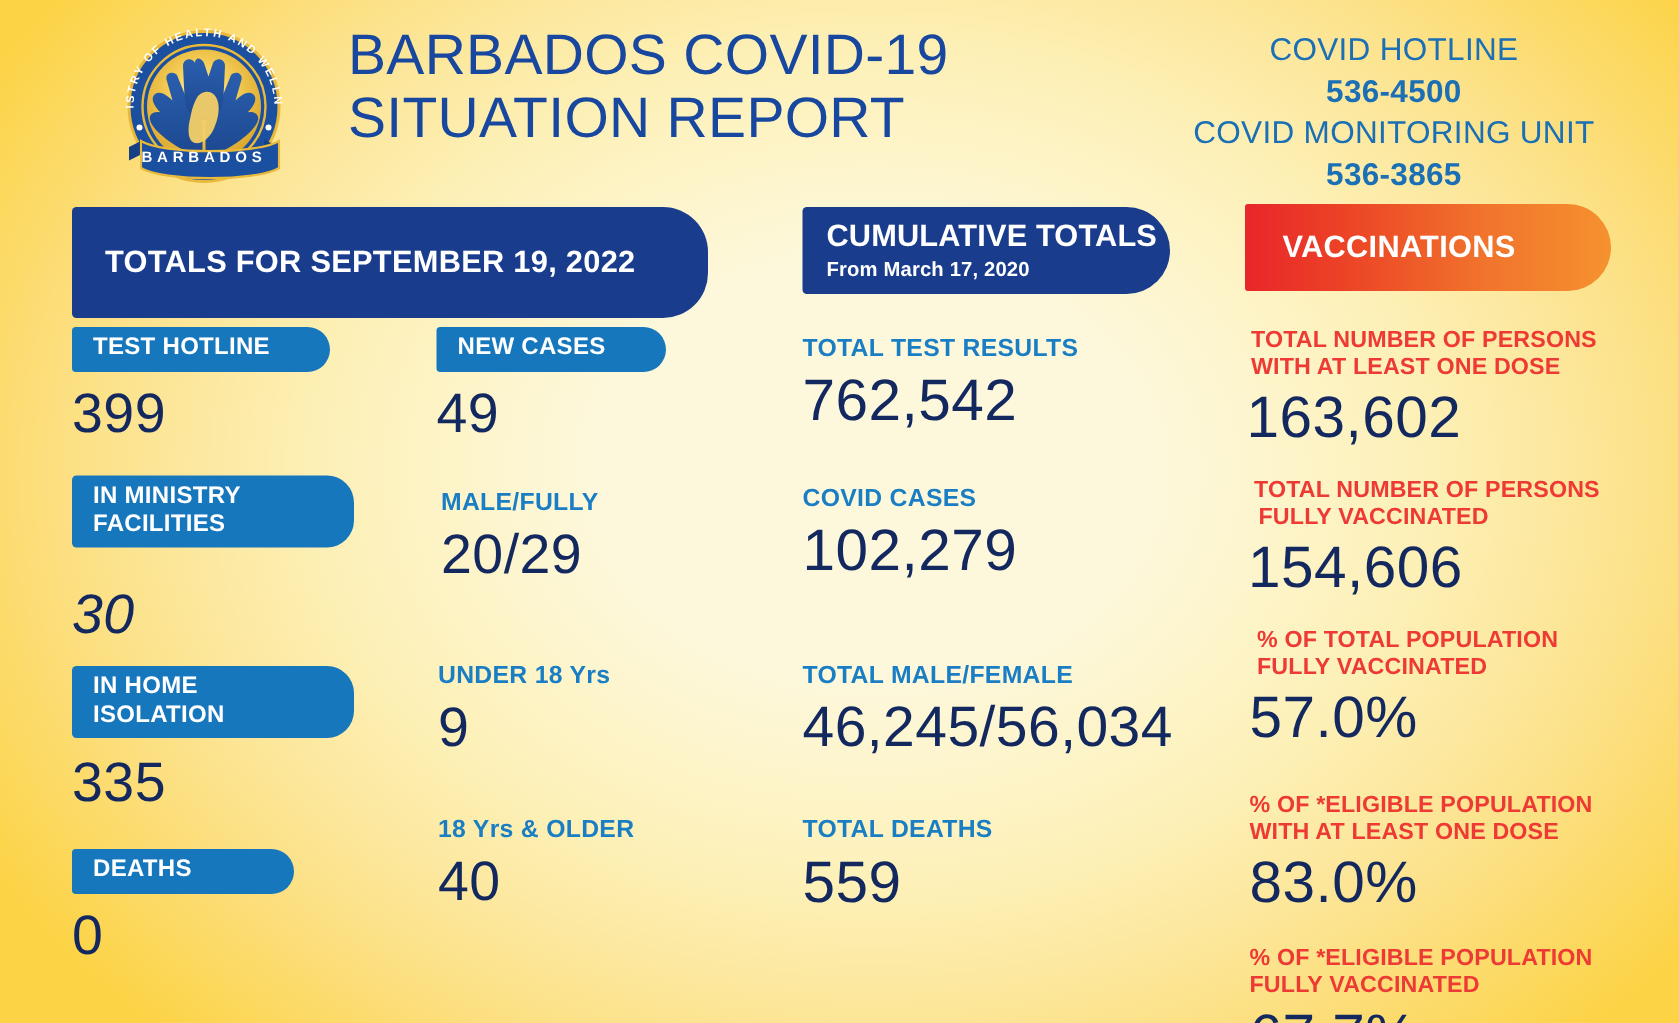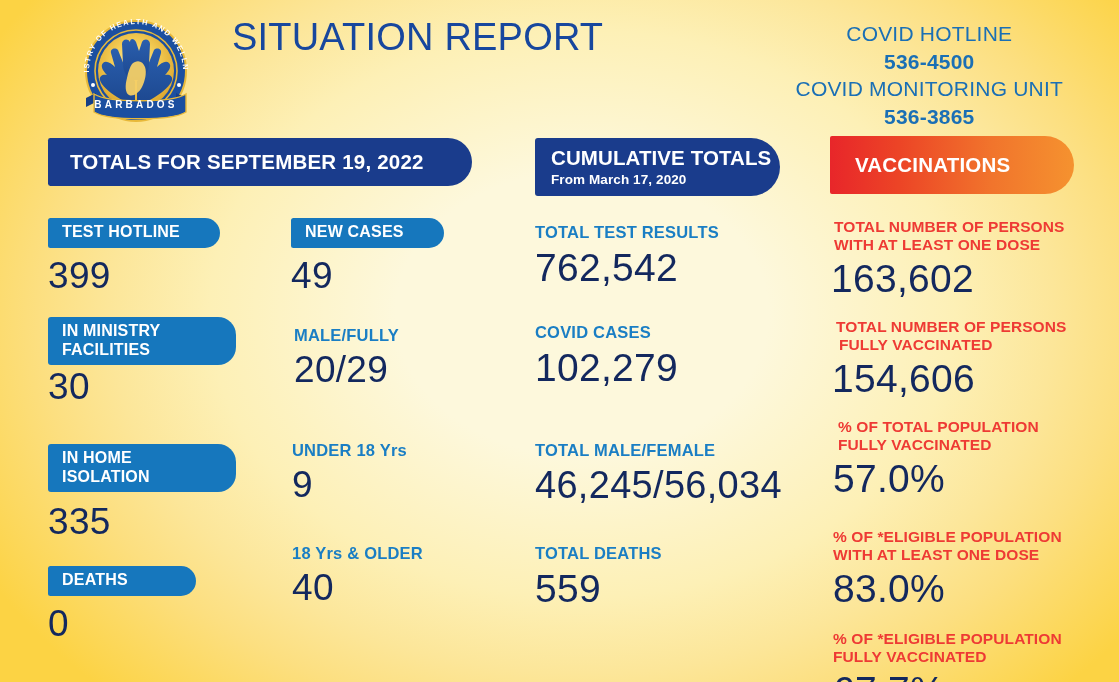--- a/index.html
+++ b/index.html
@@ -92,21 +92,21 @@
     border-radius: 3px 30px 30px 3px;
     display: flex;
     flex-direction: column;
     justify-content: center;
     box-sizing: border-box;
   }
   .banner-daily {
     left: 48px;
     top: 138px;
     width: 424px;
-    height: 48px;
+    height: 74px;
     padding-left: 22px;
   }
   .banner-daily .b-title {
     font-size: 20.5px;
     font-weight: bold;
     letter-spacing: 0.2px;
   }
   .banner-cumulative {
     left: 535px;
     top: 138px;
@@ -245,20 +245,21 @@
                  c-4,-2 -4,-10 -2,-17 c1,-6 3,-11 5,-14 z" fill="#f4cf66" opacity="0.95"></path>
 
         <path d="M14,86 l10,-5 l0,9 l-10,5 z" fill="#173f86"></path>
         <path d="M114,86 l-10,-5 l0,9 l10,5 z" fill="#173f86"></path>
         <path d="M22,82 c14,9 78,9 92,0 l0,18 c-14,9 -78,9 -92,0 z" fill="#1b4fa0" stroke="#e8b93a" stroke-width="1.4"></path>
         <text x="64" y="96" font-family="Liberation Sans, sans-serif" font-size="10" font-weight="bold" fill="#ffffff" text-anchor="middle" letter-spacing="3.2">BARBADOS</text>
       </svg>
     </div>
 
     <div class="title-block">
+      <div class="report-title">BARBADOS COVID-19</div>
       <div class="report-title">SITUATION REPORT</div>
     </div>
 
     <div class="hotline">
       <div>COVID HOTLINE</div>
       <div class="num">536-4500</div>
       <div>COVID MONITORING UNIT</div>
       <div class="num">536-3865</div>
     </div>
   </div>
@@ -281,21 +282,21 @@
     <div class="stat" style="position:absolute; top:0; left:0;">
       <div class="pill w-nar">TEST HOTLINE</div>
       <div class="value" style="margin-top:9px;">399</div>
     </div>
 
     <div class="stat" style="position:absolute; top:99px; left:0;">
       <div class="pill w-wide">
         <span>IN MINISTRY</span><br>
         <span>FACILITIES</span>
       </div>
-      <div class="value" style="margin-top:3px;">30</div>
+      <div class="value" style="margin-top:26px;font-style:italic;">30</div>
     </div>
 
     <div class="stat" style="position:absolute; top:226px; left:0;">
       <div class="pill w-wide">
         <span>IN HOME</span><br>
         <span>ISOLATION</span>
       </div>
       <div class="value" style="margin-top:11px;">335</div>
     </div>
 

